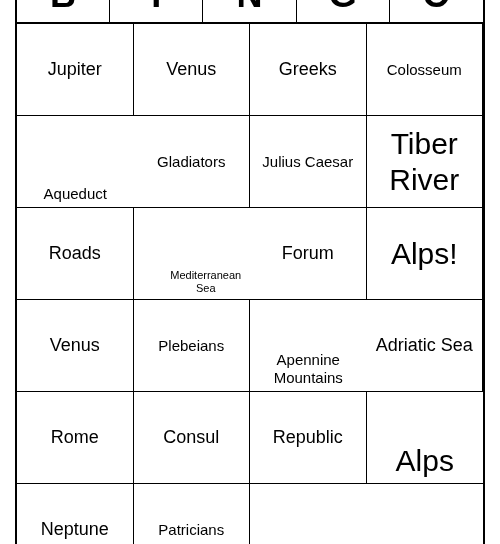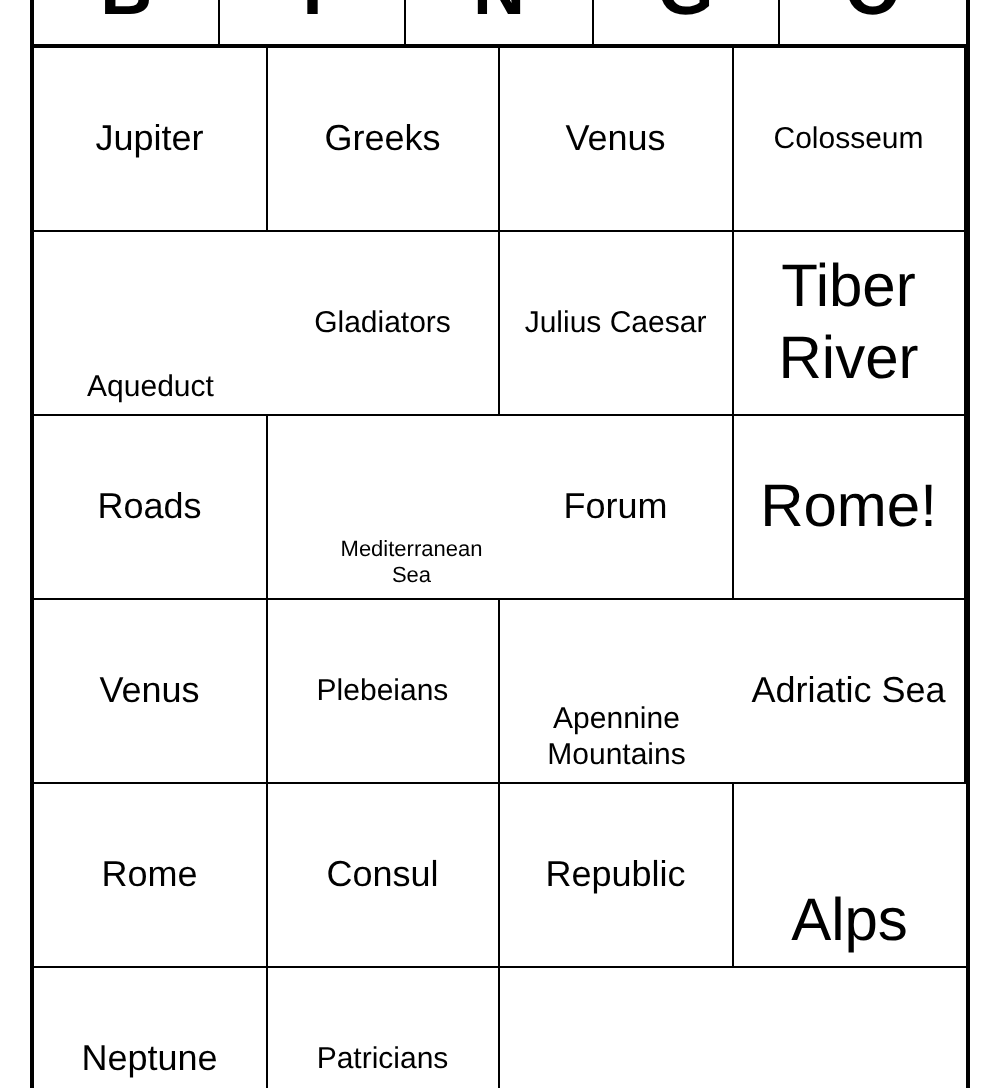--- a/index.html
+++ b/index.html
@@ -71,24 +71,24 @@
       <div class="bingo-header-cell">I</div>
       <div class="bingo-header-cell">N</div>
       <div class="bingo-header-cell">G</div>
       <div class="bingo-header-cell">O</div>
     </div>
   <div class="bingo-grid">
   <div class="bingo-cell">
         <span class="cell-text size-medium">Jupiter</span>
       </div>
       <div class="bingo-cell">
-        <span class="cell-text size-medium">Greeks</span>
+        <span class="cell-text size-medium">Venus</span>
       </div>
       <div class="bingo-cell">
-        <span class="cell-text size-medium">Venus</span>
+        <span class="cell-text size-medium">Greeks</span>
       </div>
       <div class="bingo-cell">
         <span class="cell-text size-normal">Colosseum</span>
       </div>
       <div class="bingo-cell">
         <span class="cell-text size-normal">Aqueduct</span>
       </div>
       <div class="bingo-cell">
         <span class="cell-text size-normal">Gladiators</span>
       </div>
@@ -101,21 +101,21 @@
       <div class="bingo-cell">
         <span class="cell-text size-medium">Roads</span>
       </div>
       <div class="bingo-cell">
         <span class="cell-text size-small">Mediterranean Sea</span>
       </div>
       <div class="bingo-cell">
         <span class="cell-text size-medium">Forum</span>
       </div>
       <div class="bingo-cell">
-        <span class="cell-text size-xlarge">Rome!</span>
+        <span class="cell-text size-xlarge">Alps!</span>
       </div>
       <div class="bingo-cell">
         <span class="cell-text size-medium">Venus</span>
       </div>
       <div class="bingo-cell">
         <span class="cell-text size-normal">Plebeians</span>
       </div>
       <div class="bingo-cell">
         <span class="cell-text size-normal">Apennine Mountains</span>
       </div>

